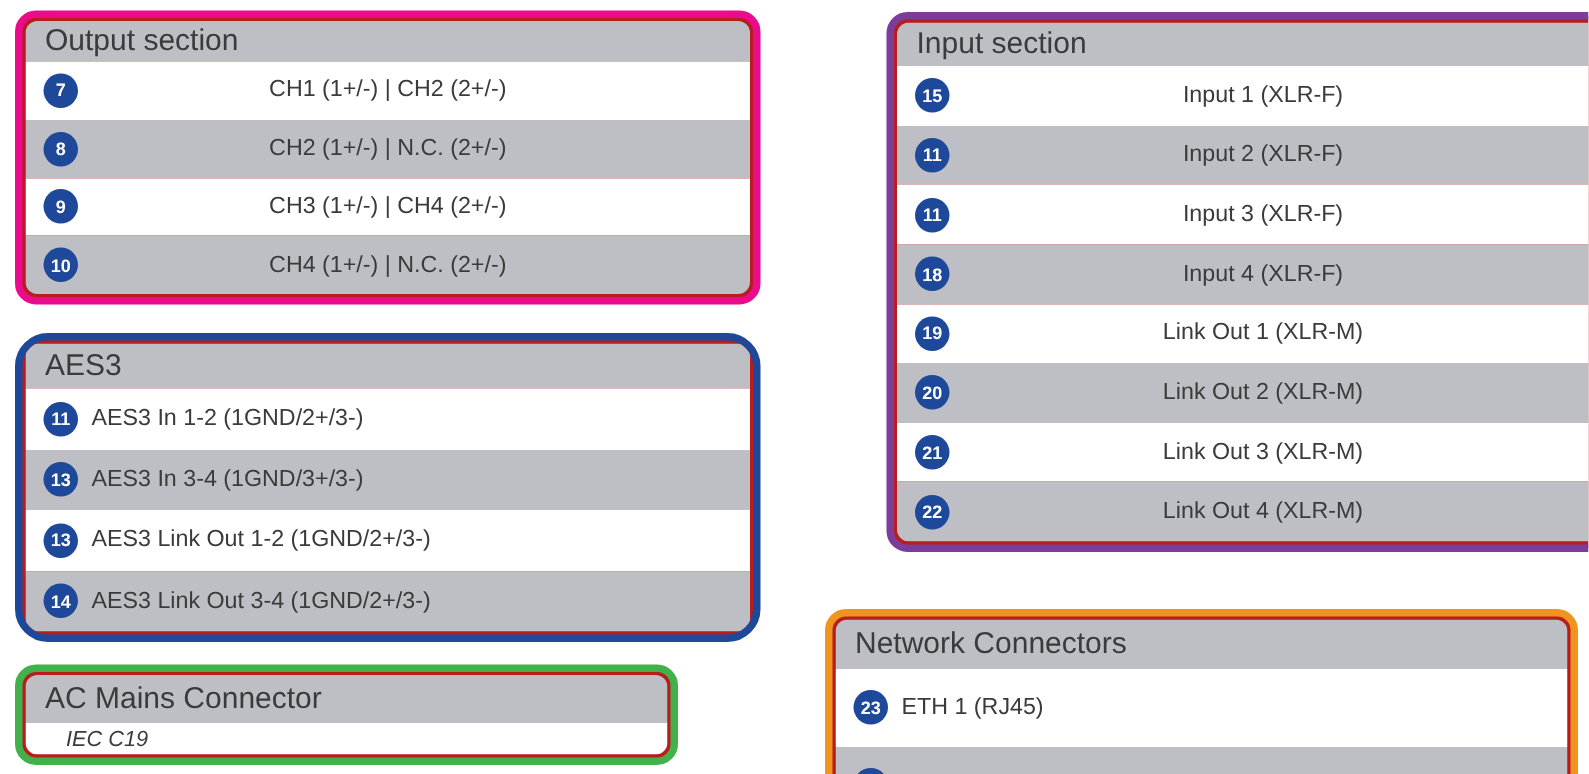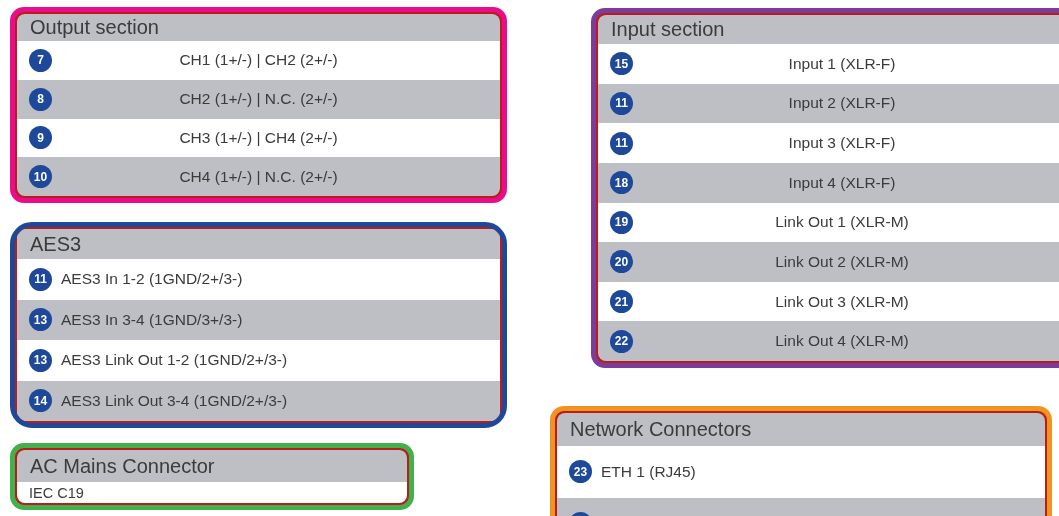--- a/index.html
+++ b/index.html
@@ -52,21 +52,21 @@
   .row.center .lbl {
     position:absolute; left:0; right:0;
     text-align:center;
   }
   .row.left .lbl { margin-left:9px; }
   .row.plain { font-size:14.5px; }
 
   
   .output  { left:10px;  top:7px;   width:497px; height:196px; }
   .aes3    { left:10px;  top:222px; width:497px; height:206px; }
-  .acmains { left:10px;  top:443px; width:404px; height:67px; }
+  .acmains { left:10px;  top:443px; width:442px; height:67px; }
   .input   { left:550px; top:8px;   width:502px; height:360px; }
   .network { left:550px; top:406px; width:502px; height:150px; }
 
   .output  .hdr { height:27px; }
   .aes3    .hdr { height:30px; }
   .acmains .hdr { height:32px; }
   .input   .hdr { height:29px; }
   .network .hdr { height:33px; }
 </style>
 </head>
@@ -115,21 +115,21 @@
         <span class="badge">14</span>
         <span class="lbl">AES3 Link Out 3-4 (1GND/2+/3-)</span>
       </div>
     </div>
   </div>
 
   <div class="box acmains" style="border-color: rgb(67, 177, 75);">
     <div class="inner">
       <div class="hdr">AC Mains Connector</div>
       <div class="row left plain">
-        <span class="lbl" style="margin-left:0;">IEC C19</span>
+        <span class="lbl" style="margin-left:15px;font-style:italic;">IEC C19</span>
       </div>
     </div>
   </div>
 
   <div class="box input" style="border-color: rgb(123, 60, 154); margin-left: 41px;">
     <div class="inner">
       <div class="hdr">Input section</div>
       <div class="row center">
         <span class="badge">15</span>
         <span class="lbl">Input 1 (XLR-F)</span>

